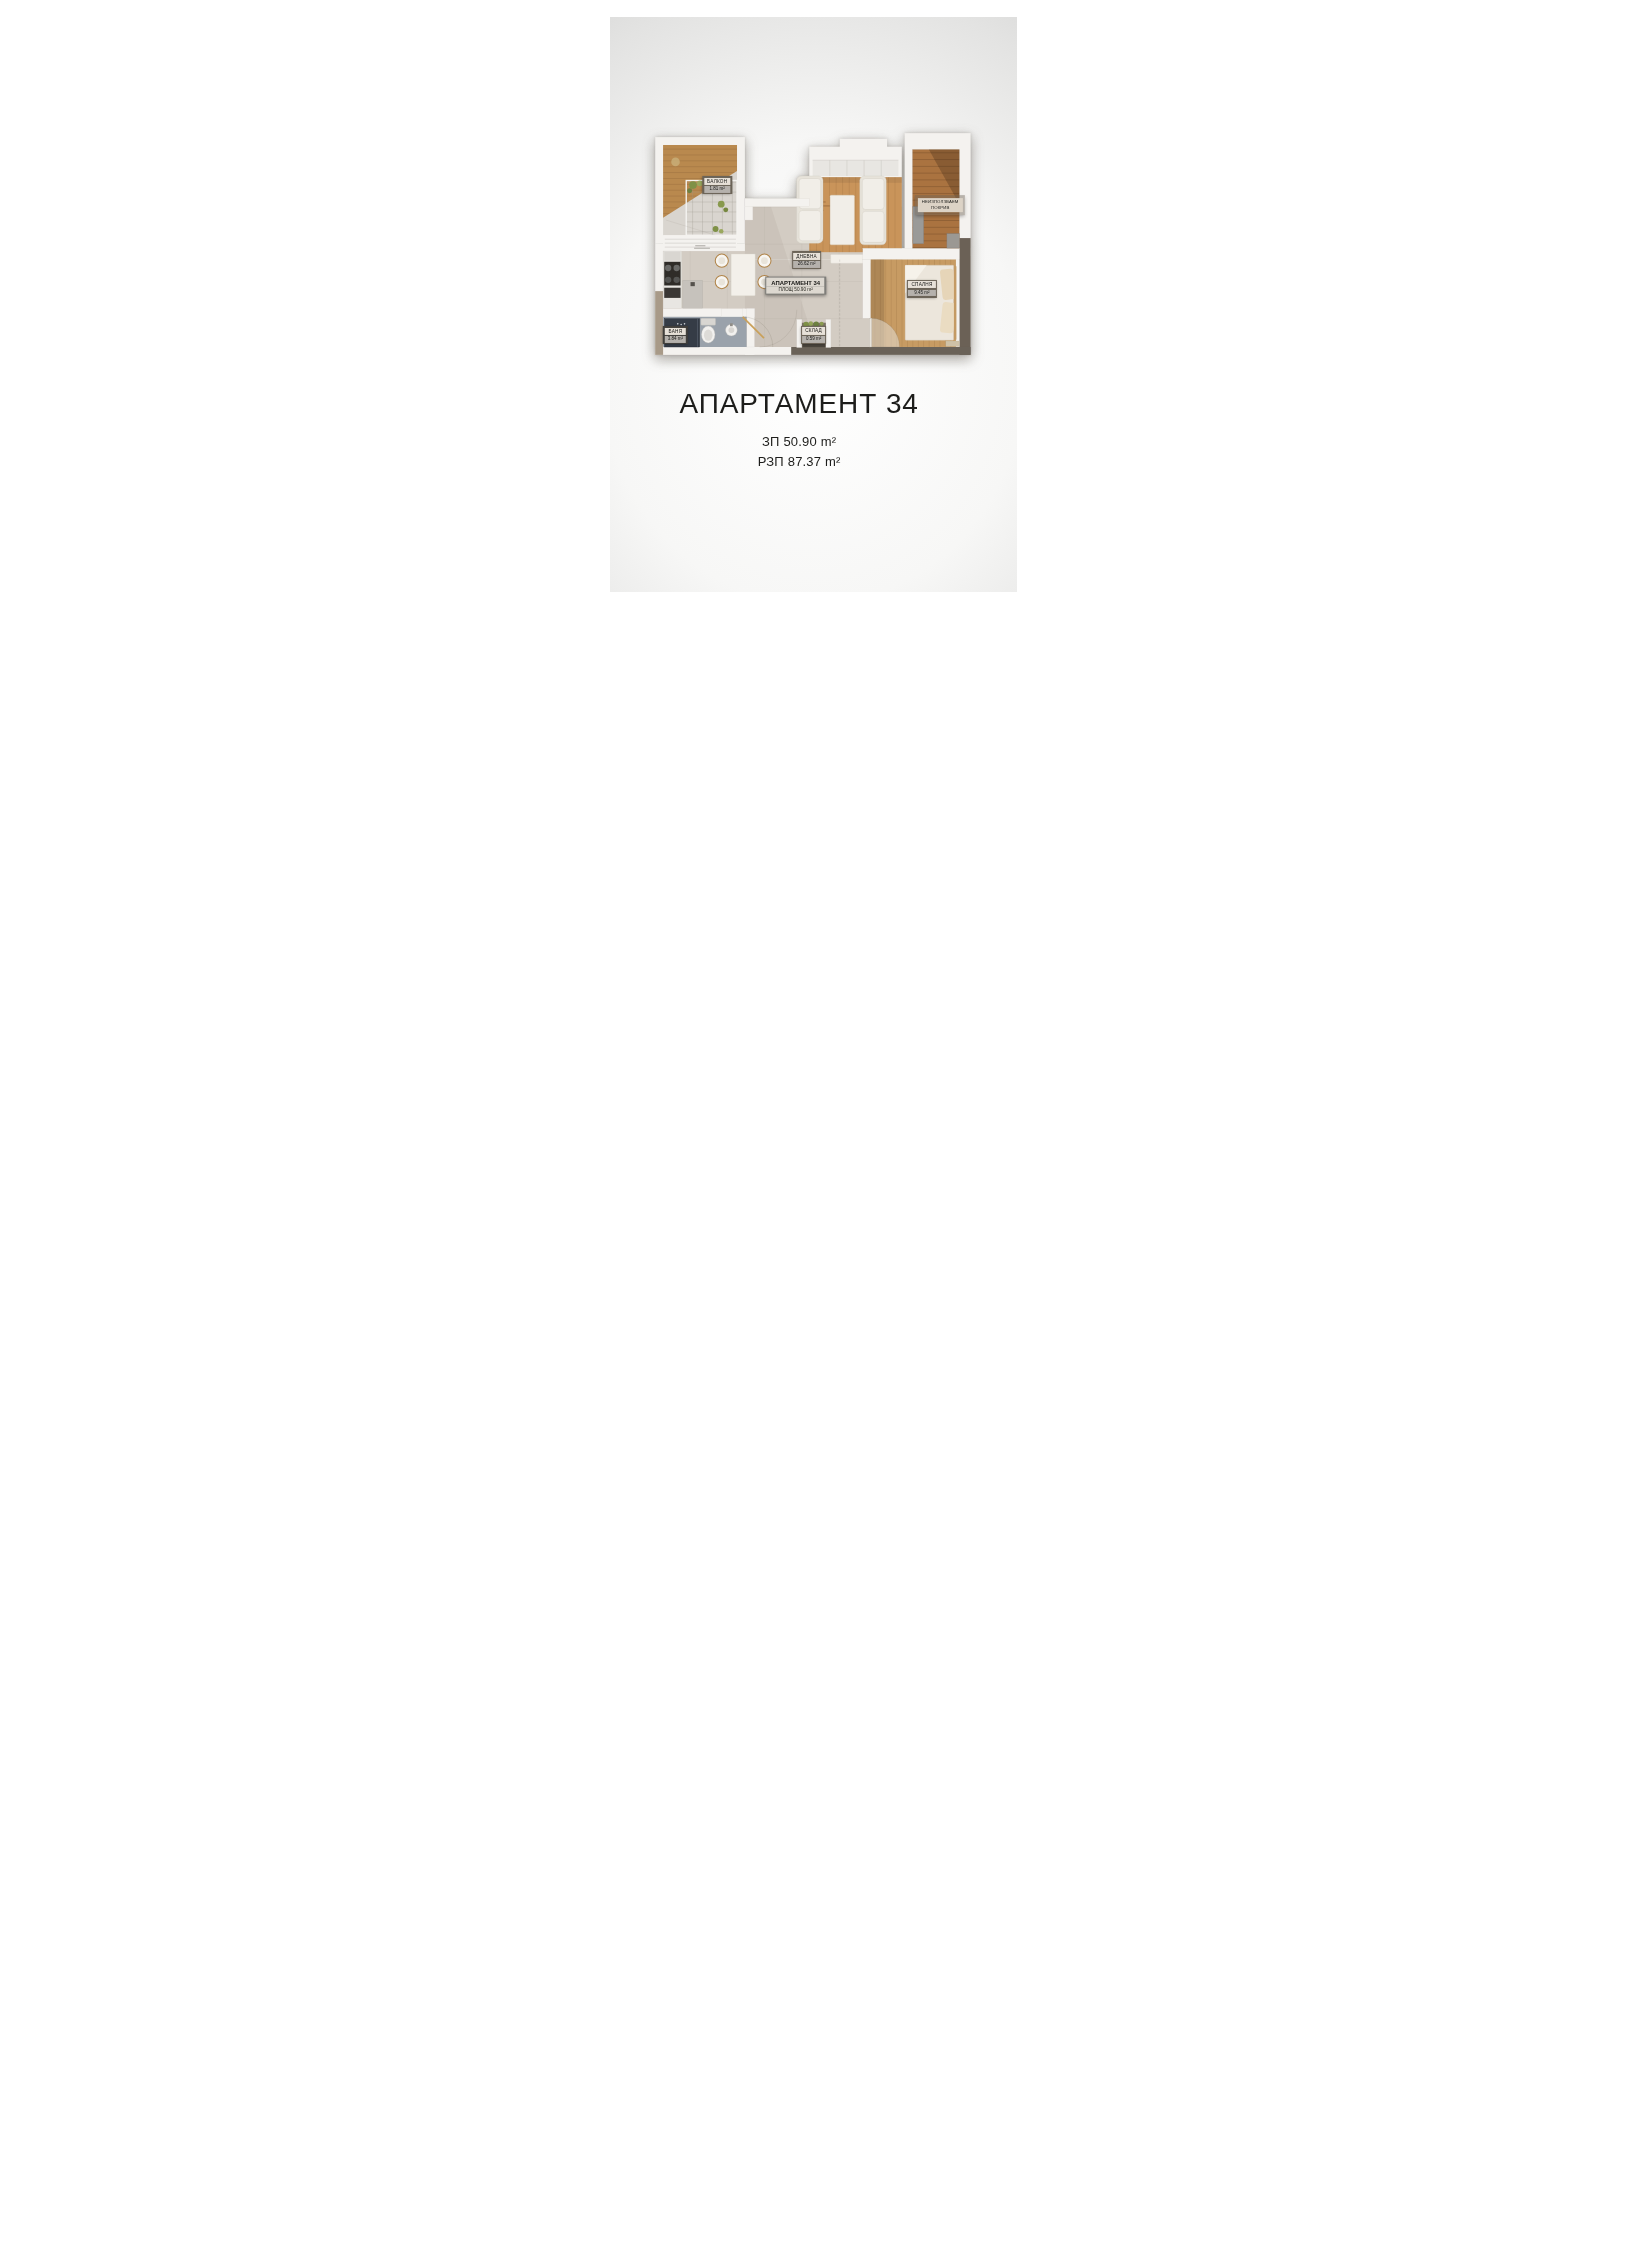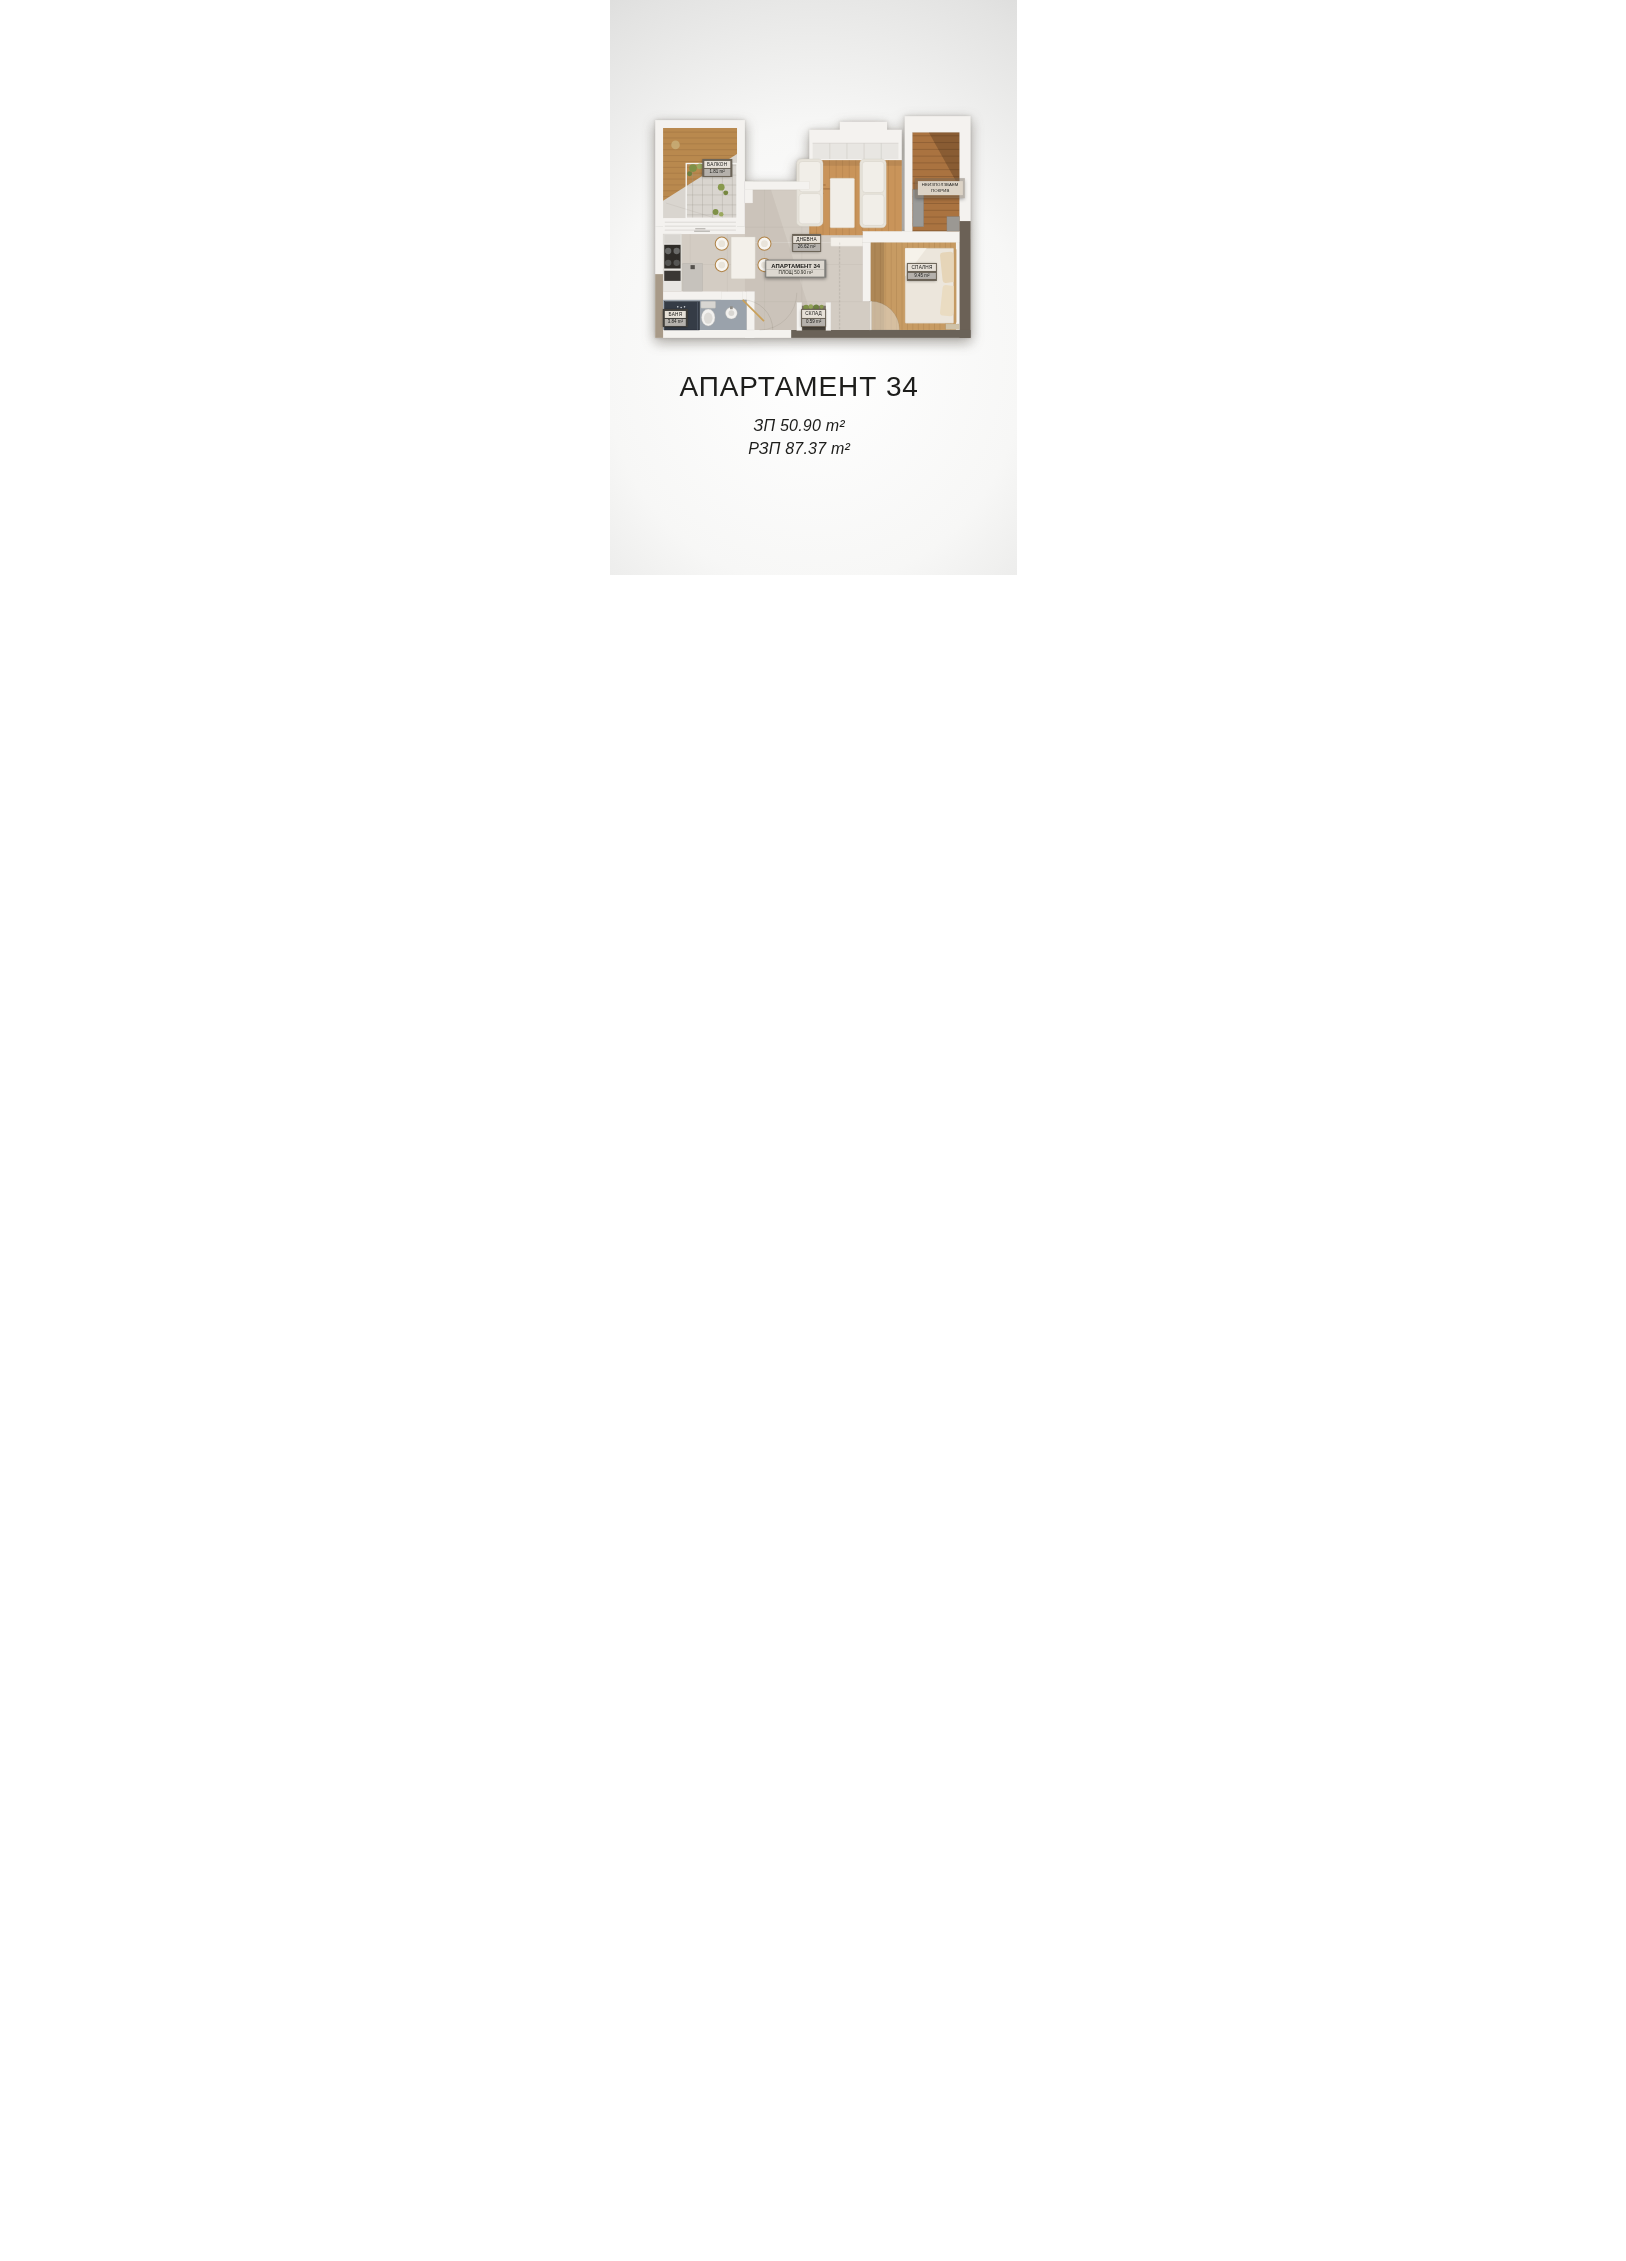--- a/index.html
+++ b/index.html
@@ -1,17 +1,17 @@
 <!DOCTYPE html>
 <html style="font-size:7.2px"><head>
 <meta charset="utf-8">
 <style>
   html,body{margin:0;padding:0;background:#ffffff;}
   .page{
-    position:relative;width:407px;height:575px;margin:0 auto;overflow:hidden;
+    position:relative;width:407px;height:575px;margin:17px auto;overflow:hidden;
     background:radial-gradient(130% 100% at 50% 62%, #ffffff 0%, #f7f7f6 40%, #e3e3e2 68%, #c7c7c6 100%);
     font-family:"Liberation Sans", sans-serif;
   }
   .plan{position:absolute;left:42px;top:115px;width:319px;height:223px;}
   .plan svg{width:100%;height:100%;display:block;
     filter:drop-shadow(0 4.5px 6.3px rgba(70,62,52,.40)) drop-shadow(0 0.9px 1.8px rgba(70,62,52,.25));}
   
   .room-label{position:absolute;transform:translate(-50%,-50%);background:#6b6357;padding:1.4px;
     box-shadow:0 1.4px 2.7px rgba(0,0,0,.38);z-index:5;text-align:center;white-space:nowrap;}
   .room-label .name{display:block;background:#e7e1d8;color:#191917;font-size:4.7px;line-height:1.15;
@@ -25,21 +25,21 @@
     font-size:5.9px;line-height:1.15;padding:1.4px 4.5px 0 4.5px;}
   .apartment-label .sub{display:block;background:#ddd8d0;color:#26261f;font-size:4.7px;
     line-height:1.2;padding:0 4.5px 1.4px 4.5px;}
   .roof-label{position:absolute;transform:translate(-50%,-50%);background:rgba(110,100,86,.45);
     padding:2.7px;z-index:5;text-align:center;white-space:nowrap;box-shadow:0 1.8px 3.6px rgba(0,0,0,.3);}
   .roof-label .inner{display:block;background:#dcd3c6;color:#1c1c1a;font-size:4.3px;line-height:1.35;
     padding:1.4px 4.1px;letter-spacing:0.1px;}
   
   .footer{position:absolute;left:46.6%;transform:translateX(-50%);top:372px;text-align:center;color:#1d1d1b;z-index:2;width:317px;}
   .footer h1{margin:0 0 17px 0;font-size:28px;font-weight:400;letter-spacing:0.9px;line-height:1.05;}
-  .footer .area-line{font-size:16px;letter-spacing:0.2px;line-height:1.0;margin:6.3px 0;font-style:italic;}
+  .footer .area-line{font-size:13px;letter-spacing:0.2px;line-height:1.0;margin:6.3px 0;}
 </style>
 </head>
 <body>
 
 <div class="page">
 
   <div class="plan">
     <svg viewBox="0 0 2820 1976" xmlns="http://www.w3.org/2000/svg">
       <defs>
         <pattern id="pBalc" width="655" height="52" patternUnits="userSpaceOnUse">

